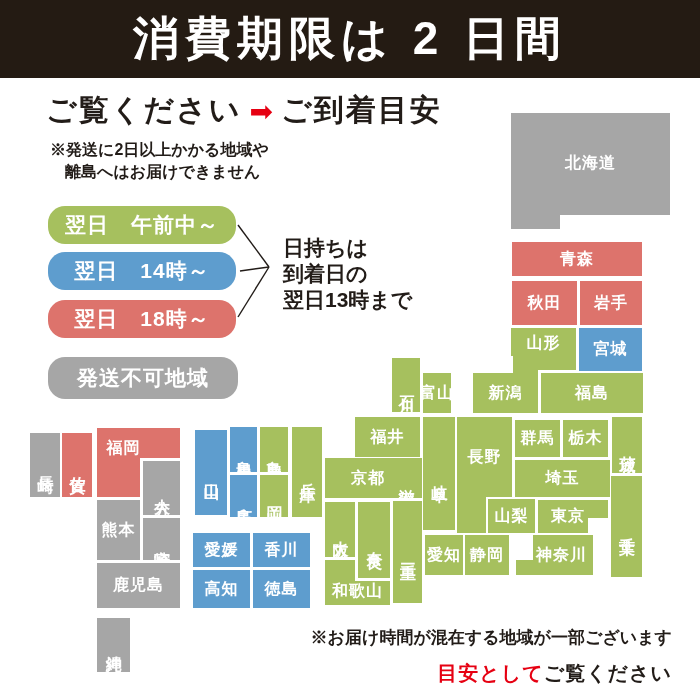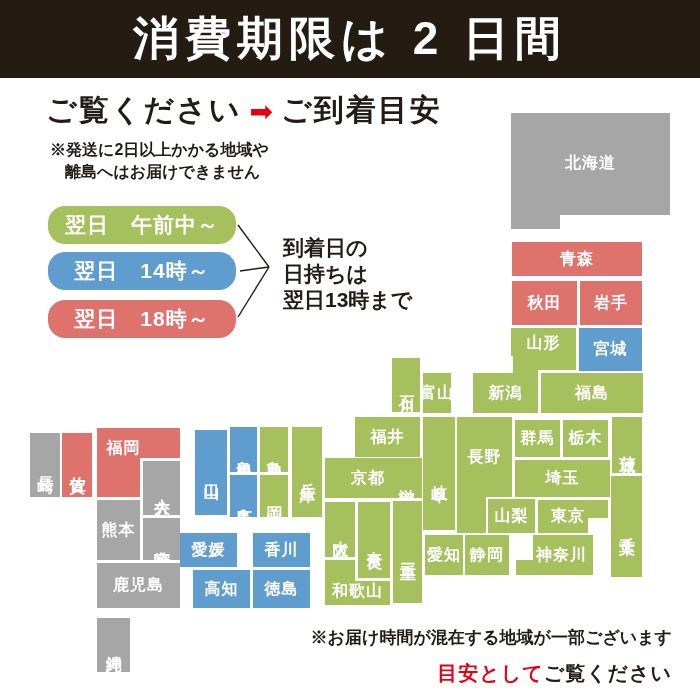--- a/index.html
+++ b/index.html
@@ -52,30 +52,31 @@
     <span class="big">ご到着目安</span>
   </div>
   <div class="shipnote">
     <div>※発送に2日以上かかる地域や</div>
     <div class="l2">離島へはお届けできません</div>
   </div>
 
   <div class="pill morning">翌日　午前中～</div>
   <div class="pill t14">翌日　14時～</div>
   <div class="pill t18">翌日　18時～</div>
+  <div class="pill noship">発送不可地域</div>
 
   <svg class="connector" width="700" height="700" viewBox="0 0 700 700">
     <line x1="238" y1="225" x2="269" y2="267" stroke="#221c18" stroke-width="1.4"></line>
     <line x1="240" y1="271" x2="269" y2="267" stroke="#221c18" stroke-width="1.4"></line>
     <line x1="238" y1="317" x2="269" y2="267" stroke="#221c18" stroke-width="1.4"></line>
   </svg>
 
   <div class="keepnote">
+    <div>日持ちは</div>
     <div>到着日の</div>
-    <div>日持ちは</div>
     <div>翌日13時まで</div>
   </div>
 
   <div>
       <div class="tile c-gray" style="left: 511px; top: 113px; width: 159px; height: 116px; clip-path: polygon(0px 0px, 159px 0px, 159px 102px, 49px 102px, 49px 116px, 0px 116px); padding-bottom: 16px;">北海道</div>
       <div class="tile c-red" style="left: 512px; top: 242px; width: 130px; height: 34px;">青森</div>
       <div class="tile c-red" style="left: 512px; top: 281px; width: 65px; height: 44px;">秋田</div>
       <div class="tile c-red" style="left: 580px; top: 281px; width: 62px; height: 44px;">岩手</div>
       <div class="tile c-green" style="left: 511px; top: 328px; width: 65px; height: 42px; clip-path: polygon(0px 0px, 65px 0px, 65px 42px, 27px 42px, 27px 28px, 0px 28px); padding-bottom: 12px;">山形</div>
       <div class="tile c-blue" style="left: 579px; top: 328px; width: 63px; height: 43px;">宮城</div>
@@ -101,21 +102,21 @@
       <div class="tile c-green v" style="left: 393px; top: 501px; width: 29px; height: 102px;">三重</div>
       <div class="tile c-green" style="left: 325px; top: 560px; width: 65px; height: 45px; clip-path: polygon(0px 0px, 30px 0px, 30px 21px, 65px 21px, 65px 45px, 0px 45px); padding-top: 18px;">和歌山</div>
       <div class="tile c-green v" style="left: 292px; top: 427px; width: 30px; height: 90px;">兵庫</div>
       <div class="tile c-green v" style="left: 260px; top: 427px; width: 28px; height: 45px;">鳥取</div>
       <div class="tile c-green v" style="left: 260px; top: 475px; width: 28px; height: 42px;">岡山</div>
       <div class="tile c-blue v" style="left: 230px; top: 427px; width: 27px; height: 45px;">島根</div>
       <div class="tile c-blue v" style="left: 230px; top: 475px; width: 27px; height: 42px;">広島</div>
       <div class="tile c-blue v" style="left: 195px; top: 430px; width: 32px; height: 85px;">山口</div>
       <div class="tile c-green" style="left: 425px; top: 535px; width: 38px; height: 40px;">愛知</div>
       <div class="tile c-green" style="left: 465px; top: 535px; width: 44px; height: 40px;">静岡</div>
-      <div class="tile c-blue" style="left: 180px; top: 533px; width: 57px; height: 34px;">愛媛</div>
+      <div class="tile c-blue" style="left: 193px; top: 533px; width: 57px; height: 34px;">愛媛</div>
       <div class="tile c-blue" style="left: 253px; top: 533px; width: 57px; height: 34px;">香川</div>
       <div class="tile c-blue" style="left: 193px; top: 570px; width: 57px; height: 38px;">高知</div>
       <div class="tile c-blue" style="left: 253px; top: 570px; width: 57px; height: 38px;">徳島</div>
       <div class="tile c-red" style="left: 97px; top: 428px; width: 83px; height: 69px; clip-path: polygon(0px 0px, 83px 0px, 83px 30px, 43px 30px, 43px 69px, 0px 69px); padding-bottom: 28px; padding-right: 30px;">福岡</div>
       <div class="tile c-red v" style="left: 62px; top: 433px; width: 30px; height: 64px;">佐賀</div>
       <div class="tile c-gray v" style="left: 30px; top: 433px; width: 30px; height: 64px;">長崎</div>
       <div class="tile c-gray v" style="left: 143px; top: 461px; width: 37px; height: 54px;">大分</div>
       <div class="tile c-gray" style="left: 97px; top: 500px; width: 43px; height: 60px;">熊本</div>
       <div class="tile c-gray v" style="left: 143px; top: 518px; width: 37px; height: 42px;">宮崎</div>
       <div class="tile c-gray" style="left: 97px; top: 563px; width: 83px; height: 45px;">鹿児島</div>

